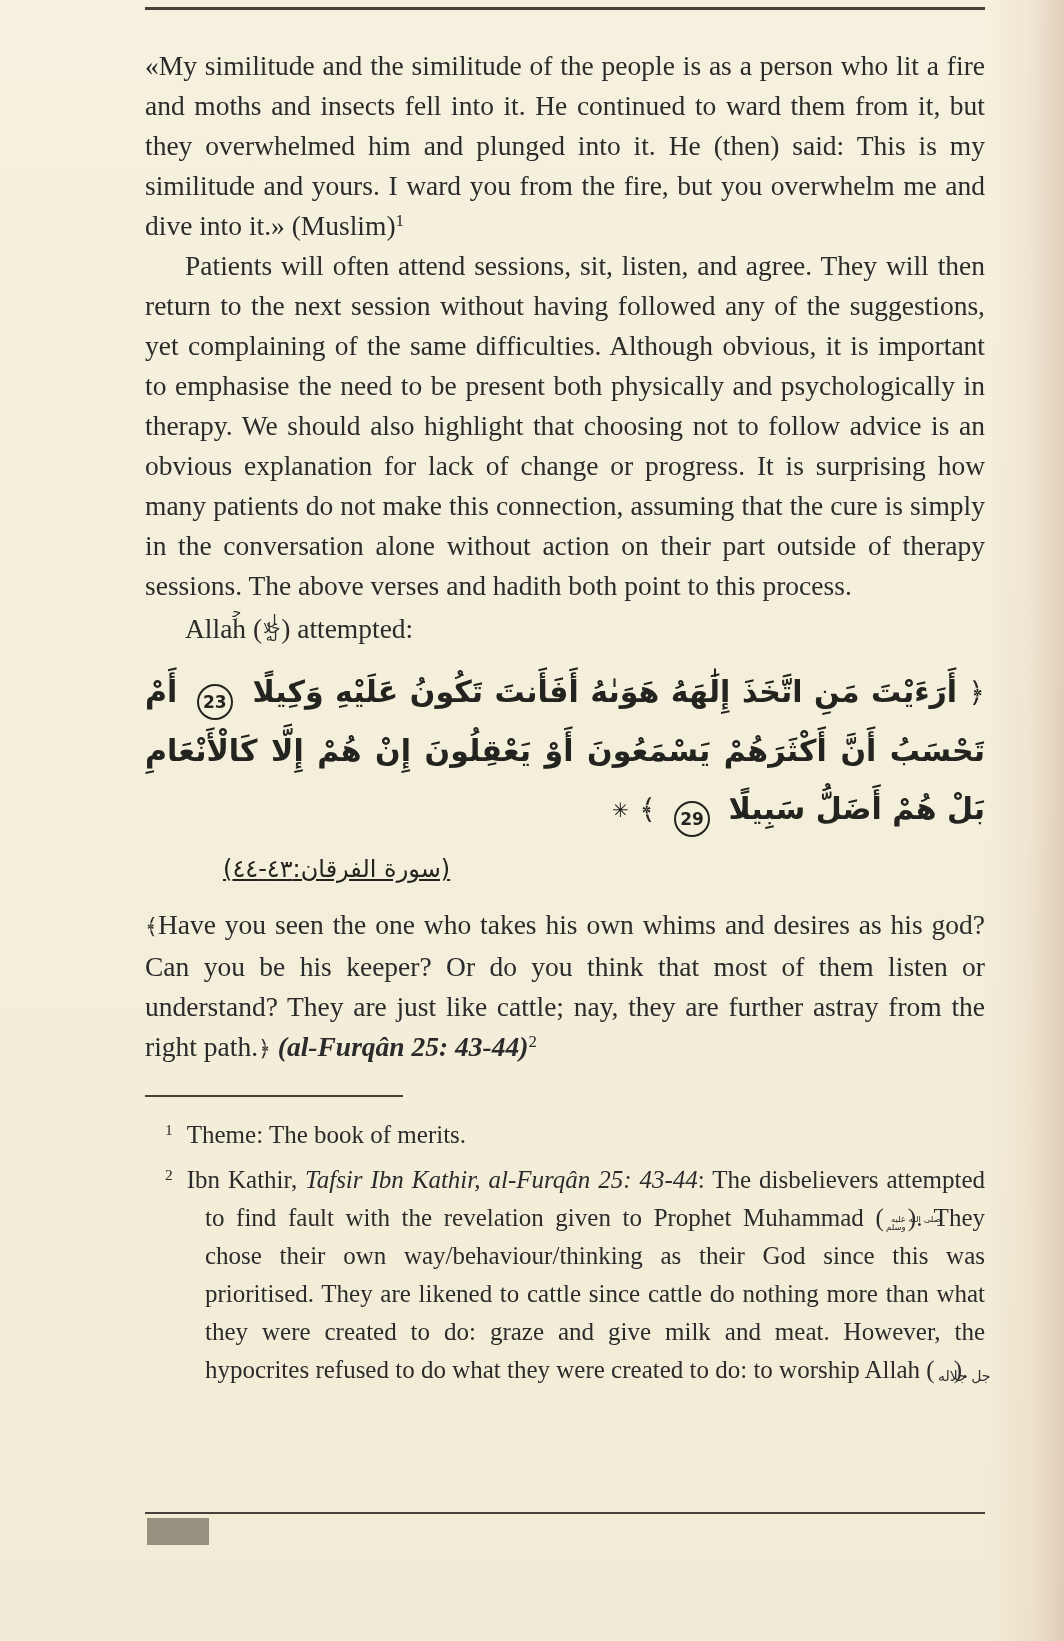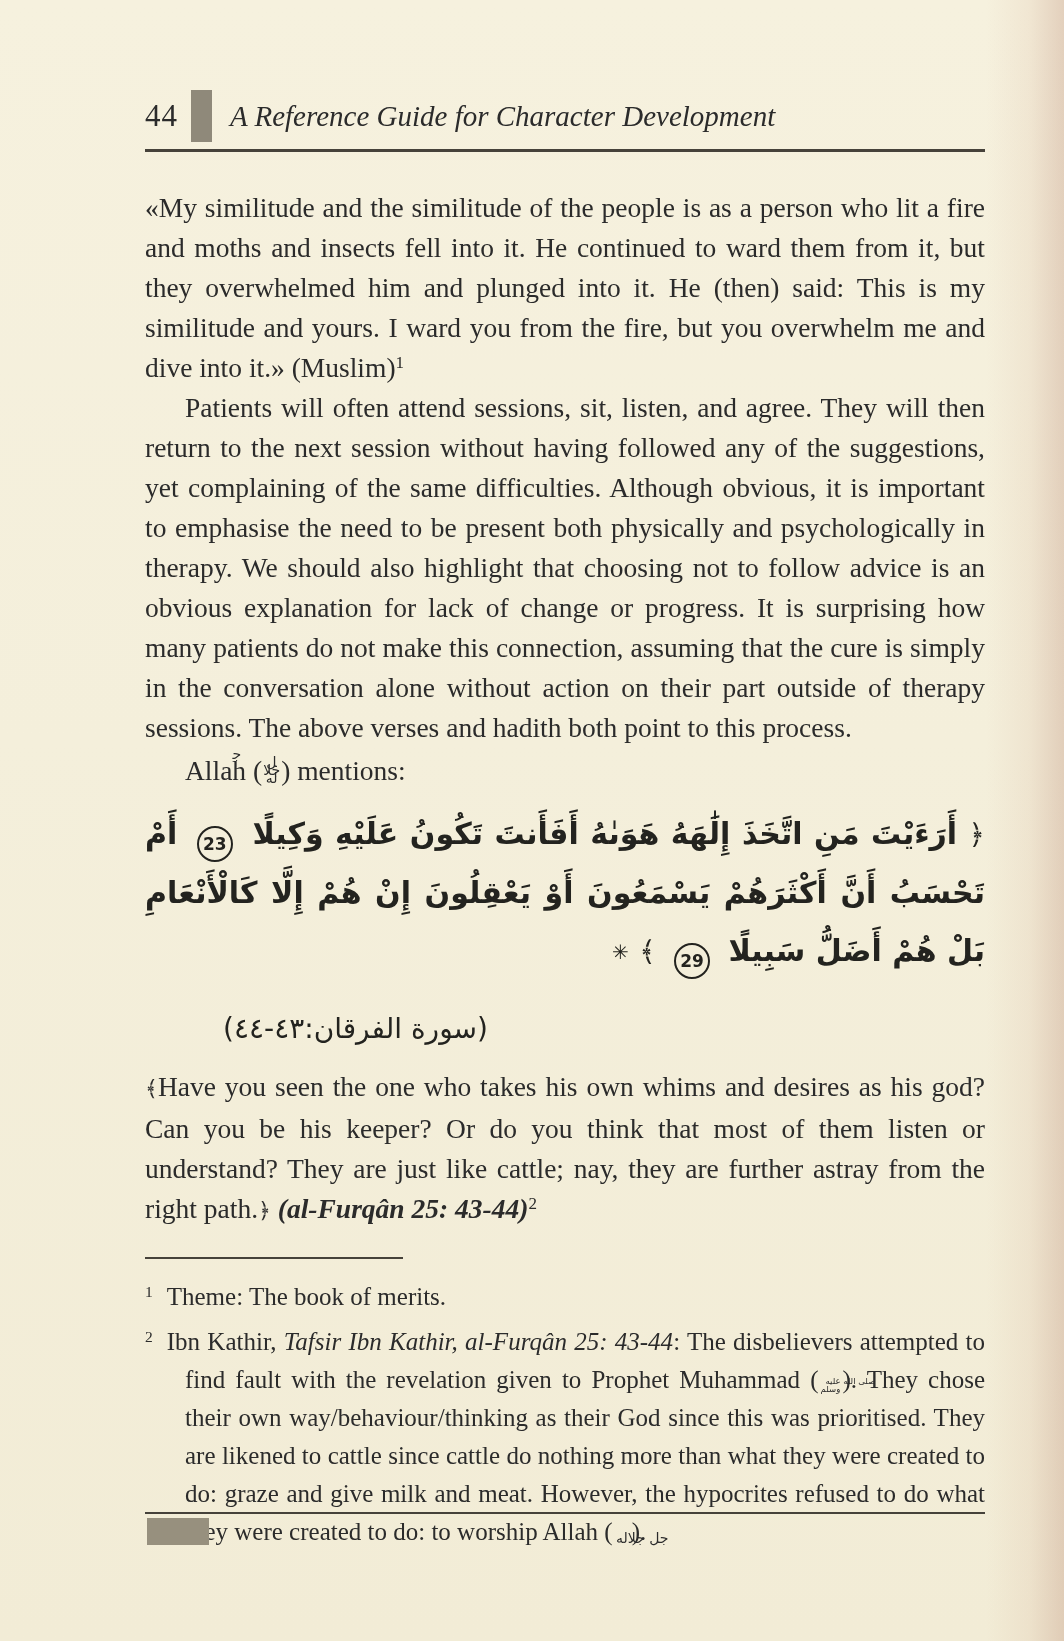--- a/index.html
+++ b/index.html
@@ -88,40 +88,41 @@
     font-weight: bold;
     text-align: center;
     vertical-align: -6px;
     margin: 0 8px;
   }
   .ornate { font-weight: normal; font-size: 28px; }
   .flower { font-size: 20px; vertical-align: 2px; }
   .arabic-citation {
     direction: rtl;
     font-family: "DejaVu Sans", sans-serif;
-    font-size: 28px;
+    font-size: 24px;
     text-align: left;
-    margin-top: 31px;
+    margin-top: 16px;
     padding-left: 78px;
     color: #23231f;
+    text-decoration: underline;
   }
 
   
   p.translation { margin-top: 22px; }
   .translation .ref { font-style: italic; font-weight: bold; }
   .translation .ornate { font-family: "DejaVu Sans", sans-serif; font-size: 22px; }
 
   
   .footnote-rule {
     margin-top: 26px;
     width: 258px;
     border: none;
     border-top: 2px solid #46423a;
   }
-  .footnotes { margin-top: 14px; font-size: 25px; line-height: 38px; text-align: justify; }
+  .footnotes { margin-top: 14px; font-size: 25px; line-height: 38px; text-align: justify; margin-left: 20px; }
   .footnote {
     padding-left: 40px;
     text-indent: -40px;
   }
   .footnote + .footnote { margin-top: 2px; }
   .footnote .marker { font-size: 0.62em; vertical-align: 8px; padding-right: 14px; }
   .footnote .italic { font-style: italic; }
 
   
   .bottom-rule {
@@ -138,32 +139,27 @@
     background: #97907e;
   }
 </style>
 </head>
 <body>
 
 <div class="page">
 
   <div class="content">
 
-    <div class="header-row">
-      <span class="page-number">44</span>
-      <span class="header-block"></span>
-      <span class="running-title">A Reference Guide for Character Development</span>
-    </div>
     <hr class="header-rule">
 
     <p class="body-text hadith"><span>«My similitude and the similitude of the people is as a person who lit a fire and moths and insects fell into it. He continued to ward them from it, but they overwhelmed him and plunged into it. He (then) said: This is my similitude and yours. I ward you from the fire, but you overwhelm me and dive into it.» (Muslim)</span><sup class="fn-ref">1</sup></p>
 
     <p class="body-text indent">Patients will often attend sessions, sit, listen, and agree. They will then return to the next session without having followed any of the suggestions, yet complaining of the same difficulties. Although obvious, it is important to emphasise the need to be present both physically and psychologically in therapy. We should also highlight that choosing not to follow advice is an obvious explanation for lack of change or progress. It is surprising how many patients do not make this connection, assuming that the cure is simply in the conversation alone without action on their part outside of therapy sessions. The above verses and hadith both point to this process.</p>
 
-    <p class="mentions"><span>Allah (</span><span class="honorific small">جل جلاله</span><span>) mentions:</span></p>
+    <p class="mentions"><span>Allah (</span><span class="honorific small">جل جلاله</span><span>) attempted:</span></p>
 
     <div class="arabic-block" dir="rtl">
       <span class="ornate">﴿</span>
       <span>أَرَءَيْتَ مَنِ اتَّخَذَ إِلَٰهَهُ هَوَىٰهُ أَفَأَنتَ تَكُونُ عَلَيْهِ وَكِيلًا</span>
       <span class="ayah-circle">23</span>
       <span>أَمْ تَحْسَبُ أَنَّ</span>
       <span>أَكْثَرَهُمْ يَسْمَعُونَ أَوْ يَعْقِلُونَ إِنْ هُمْ إِلَّا كَالْأَنْعَامِ بَلْ هُمْ أَضَلُّ سَبِيلًا</span>
       <span class="ayah-circle">29</span>
       <span class="ornate">﴾</span>
       <span class="flower">✳</span>

